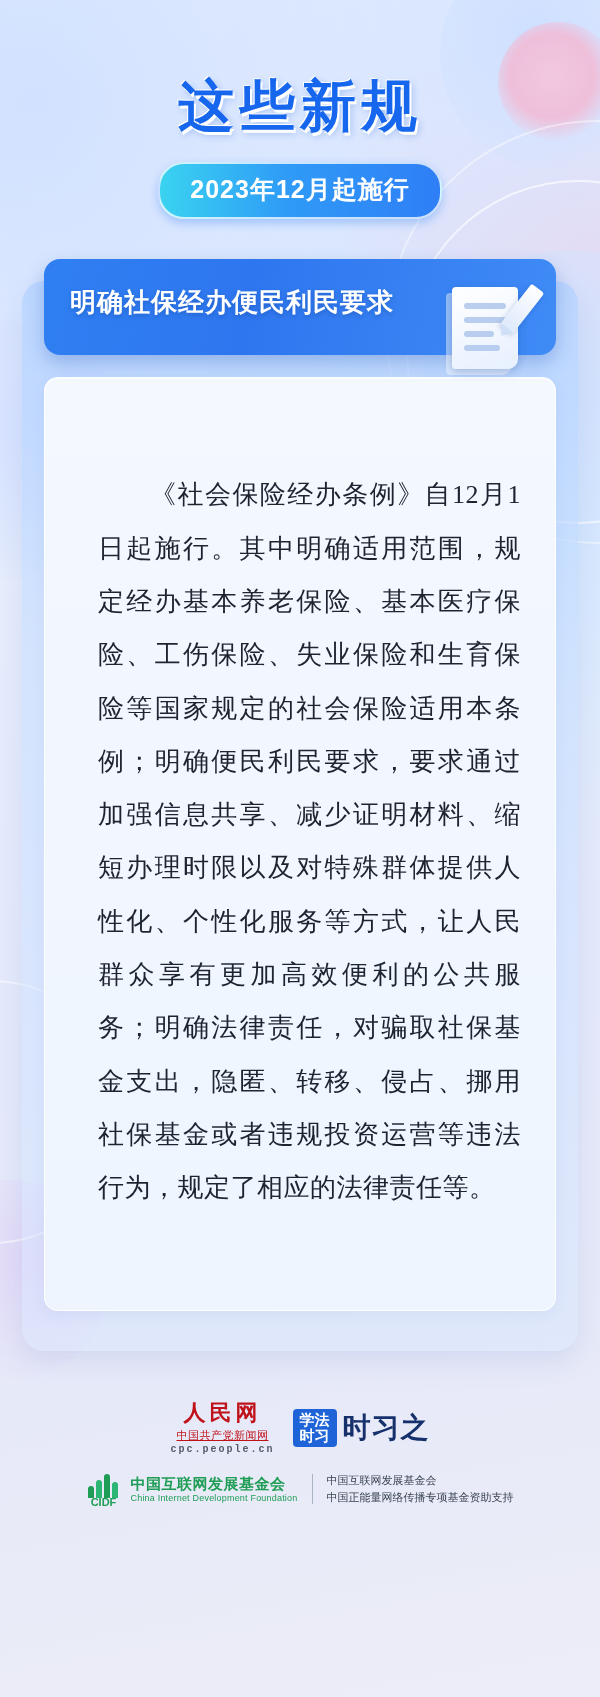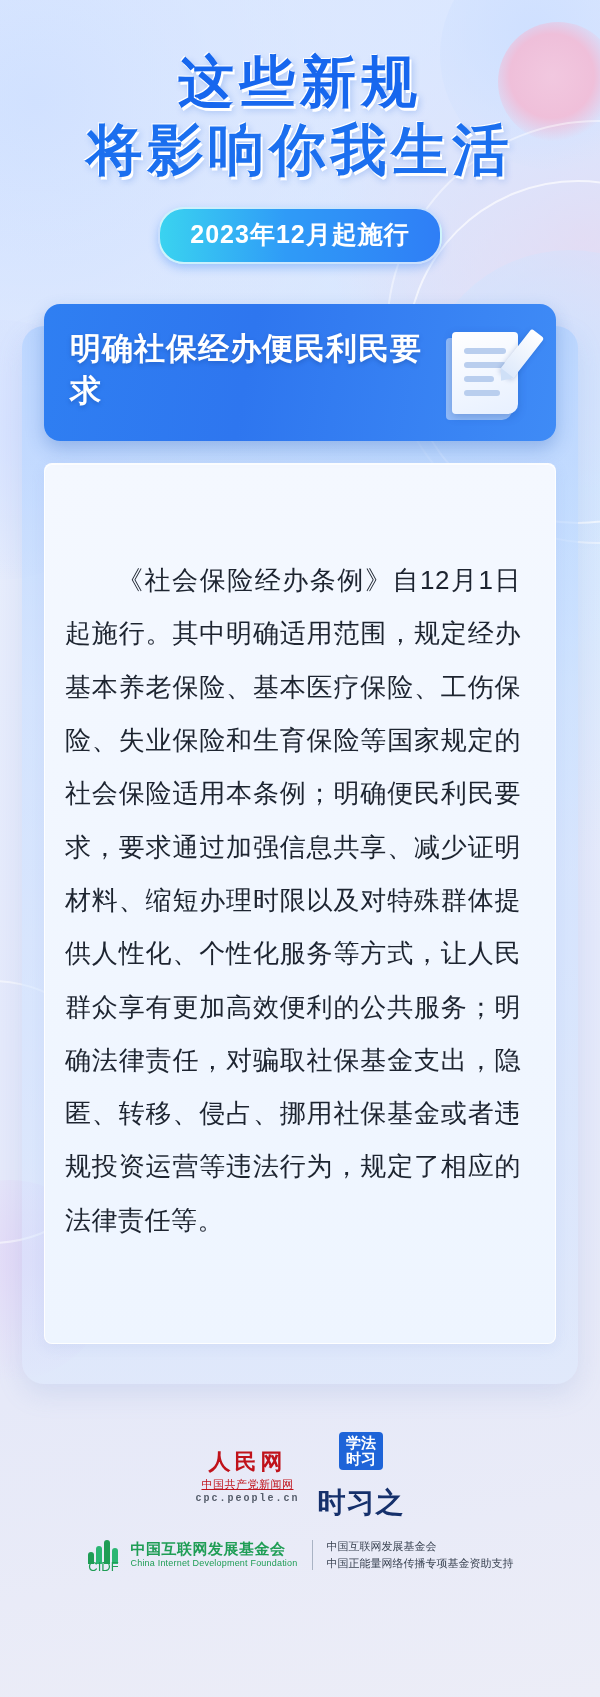--- a/index.html
+++ b/index.html
@@ -63,21 +63,21 @@
     border: 2px solid rgba(255,255,255,0.65);
     pointer-events: none;
   }
   .arc-1 { width: 340px; height: 340px; right: -150px; top: 180px; }
   .arc-2 { width: 420px; height: 420px; right: -210px; top: 120px; border-color: rgba(255,255,255,0.45); }
   .arc-3 { width: 260px; height: 260px; left: -140px; top: 980px; border-color: rgba(255,255,255,0.55); }
 
   
   .header {
     position: relative;
-    padding-top: 48px;
+    padding-top: 72px;
     text-align: center;
     z-index: 3;
   }
   .title-line {
     font-family: "Liberation Sans", sans-serif;
     font-weight: bold;
     font-size: 56px;
     letter-spacing: 5px;
     line-height: 1.22;
     color: #1767ee;
@@ -126,26 +126,25 @@
     margin: -48px 0 0 0;
     background: linear-gradient(100deg, #2f7ff2 0%, #2e76ef 40%, #3f8bf6 100%);
     border-radius: 16px;
     padding: 26px 120px 26px 26px;
     box-shadow: 0 8px 18px rgba(36,92,190,0.3);
     min-height: 96px;
     box-sizing: border-box;
   }
   .banner-title {
     color: #ffffff;
-    font-size: 31px;
+    font-size: 26px;
     font-weight: bold;
     line-height: 1.38;
     letter-spacing: 1px;
     text-shadow: 0 2px 4px rgba(16,60,140,0.35);
-    font-family: Liberation Mono, monospace;
   }
   .doc-icon {
     position: absolute;
     right: 24px;
     top: 22px;
     width: 86px;
     height: 96px;
   }
   .doc-sheet {
     position: absolute;
@@ -186,24 +185,25 @@
     bottom: -8px; left: 0;
     border-left: 8px solid transparent;
     border-right: 8px solid transparent;
     border-top: 10px solid #cfe0f7;
   }
 
   .body-card {
     margin-top: 22px;
     background: linear-gradient(180deg, #f4f8ff 0%, #eef5ff 100%);
     border: 1px solid rgba(255,255,255,0.9);
-    border-radius: 8px;
-    padding: 64px 34px 70px 20px;
+    border-radius: 14px;
+    padding: 64px 34px 70px 53px;
     box-shadow: inset 0 1px 0 rgba(255,255,255,0.9), 0 4px 14px rgba(120,150,210,0.12);
     min-height: 700px;
+    font-family: Liberation Serif, serif;
   }
   .body-text {
     color: #1d2430;
     font-size: 26px;
     line-height: 2.05;
     letter-spacing: 0.5px;
     text-align: justify;
     text-indent: 2em;
   }
 
@@ -242,22 +242,21 @@
     font-size: 10px;
     color: #555d6b;
     letter-spacing: 2px;
     font-family: "Liberation Mono", monospace;
     margin-top: 1px;
     font-weight: bold;
   }
   .brand-xuefa {
     display: flex;
     align-items: center;
-    gap: 14px;
-    flex-direction: column;
+    gap: 6px;
   }
   .xuefa-badge {
     background: #1e64d8;
     color: #ffffff;
     font-size: 15px;
     font-weight: bold;
     line-height: 1.05;
     padding: 3px 5px;
     border-radius: 4px;
     letter-spacing: 0;
@@ -294,23 +293,23 @@
   .cidf-logo .b1 { left: 2px; height: 12px; }
   .cidf-logo .b2 { left: 10px; height: 18px; background: #2bb673; }
   .cidf-logo .b3 { left: 18px; height: 24px; background: #1f9d55; }
   .cidf-logo .b4 { left: 26px; height: 16px; background: #2bb673; }
   .cidf-logo .label {
     position: absolute;
     bottom: -2px;
     left: 0;
     width: 100%;
     text-align: center;
-    font-size: 13px;
+    font-size: 11px;
     color: #1f9d55;
-    font-weight: normal;
+    font-weight: bold;
   }
   .cidf-names {
     text-align: left;
     line-height: 1.3;
   }
   .cidf-names .cn {
     font-size: 15px;
     font-weight: bold;
     color: #1f9d55;
     letter-spacing: 0.5px;
@@ -342,21 +341,20 @@
   <div class="blob blob-b"></div>
   <div class="blob blob-c"></div>
   <div class="blob blob-d"></div>
   <div class="blob blob-e"></div>
   <div class="arc arc-1"></div>
   <div class="arc arc-2"></div>
   <div class="arc arc-3"></div>
 
   <div class="header">
     <div class="title-line one">这些新规</div>
-    <div class="title-line two">将影响你我生活</div>
     <div class="subtitle-wrap">
       <div class="subtitle">2023年12月起施行</div>
     </div>
   </div>
 
   <div class="card-outer">
 
     <div class="banner">
       <div class="banner-title">明确社保经办便民利民要求</div>
       <div class="doc-icon">

